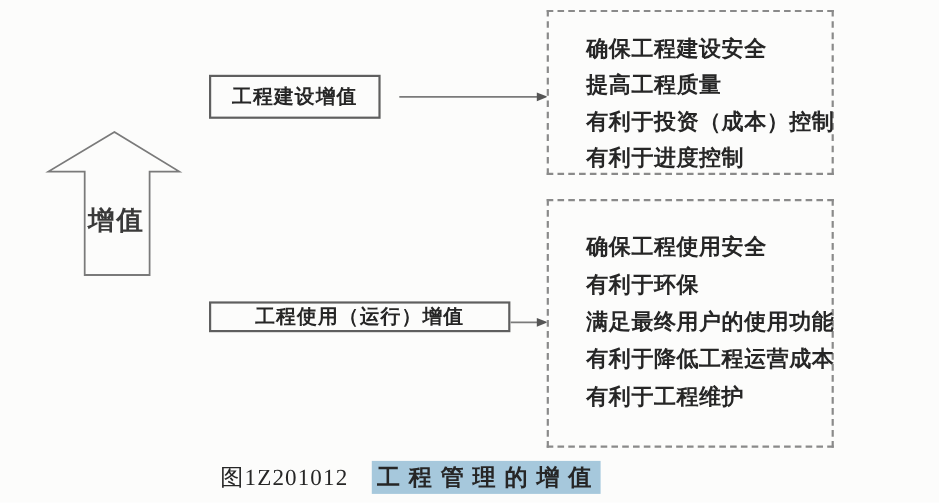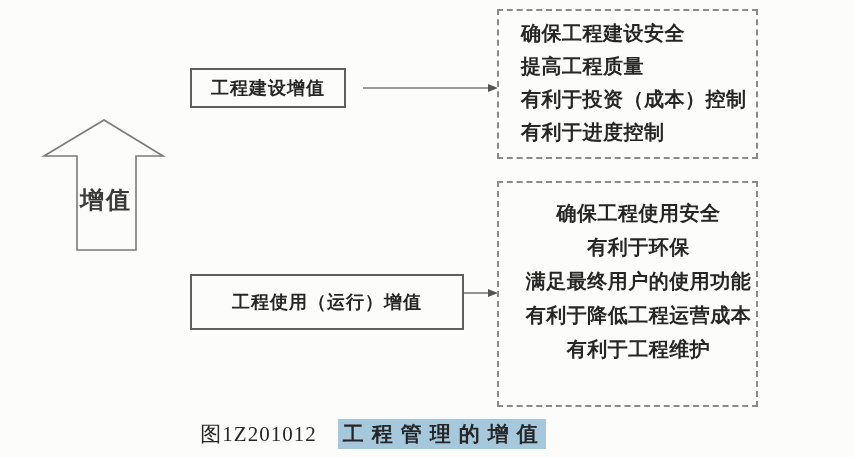--- a/index.html
+++ b/index.html
@@ -49,21 +49,21 @@
   .node-construction {
     left: 190px;
     top: 68px;
     width: 156px;
     height: 40px;
   }
   .node-operation {
     left: 190px;
     top: 274px;
     width: 274px;
-    height: 56px;
+    height: 28px;
   }
   .outcome-box {
     position: absolute;
     border: 2px dashed #8a8a8a;
     box-sizing: border-box;
     background: #fcfcfb;
   }
   .outcome-box-construction {
     left: 497px;
     top: 9px;
@@ -73,31 +73,30 @@
   }
   .outcome-box-operation {
     left: 497px;
     top: 181px;
     width: 261px;
     height: 226px;
     padding: 13px 0 0 22px;
   }
   .outcome-list {
     list-style: none;
-    margin: 0;
+    margin: 12px;
     padding: 0;
   }
   .outcome-box-construction .outcome-item {
     height: 33px;
     line-height: 33px;
   }
   .outcome-box-operation .outcome-item {
     height: 34px;
     line-height: 34px;
-    text-align: center;
   }
   .outcome-item {
     font-size: 20px;
     font-weight: bold;
     letter-spacing: 0.5px;
     white-space: nowrap;
   }
   .caption {
     position: absolute;
     left: 0;

